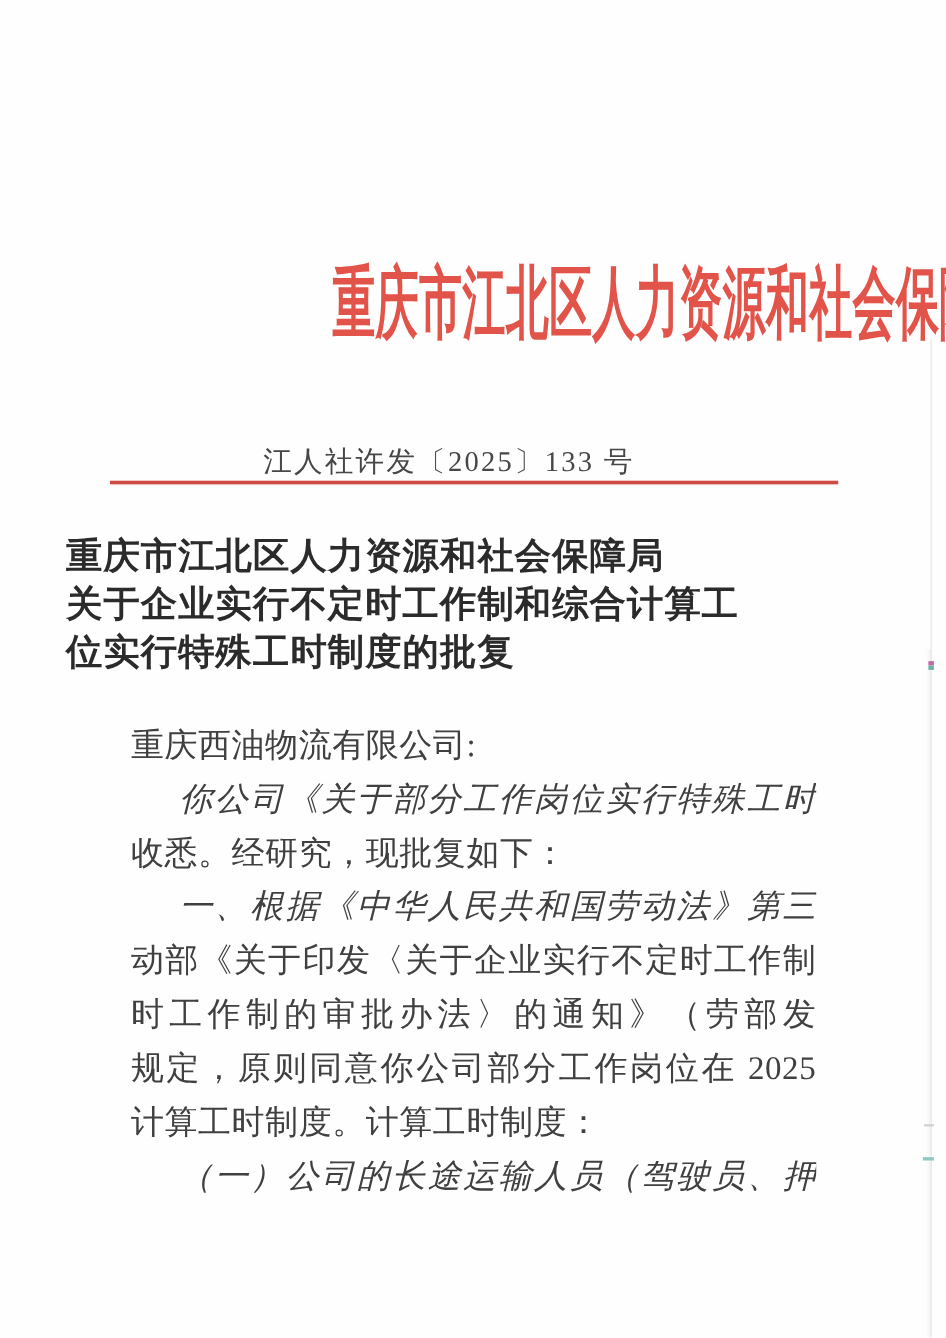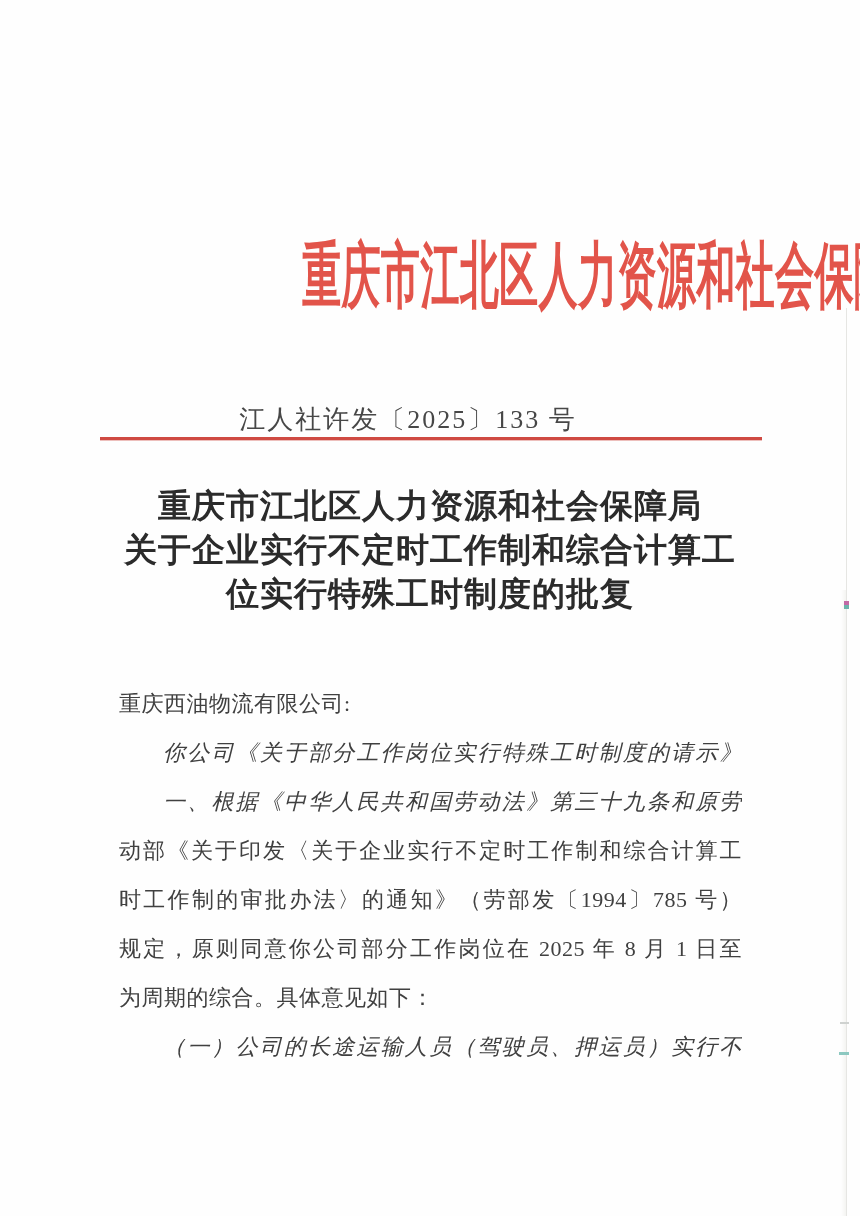--- a/index.html
+++ b/index.html
@@ -60,34 +60,33 @@
     height: 3px;
     background: var(--rule-red);
     box-shadow: 0 1px 0 rgba(207,74,66,0.35);
   }
   
   .doc-title {
     position: absolute;
     top: 484px;
     left: 60px;
     width: 740px;
-    text-align: center;
     font-weight: bold;
     color: var(--title-ink);
     font-size: 33px;
     line-height: 44px;
     letter-spacing: 1px;
   }
   
   .body-text {
     position: absolute;
-    top: 679px;
+    top: 653px;
     left: 119px;
     width: 623px;
-    font-size: 22px;
+    font-size: 30px;
     color: var(--body-ink);
     letter-spacing: 0.5px;
   }
   .bline {
     height: 49px;
     line-height: 49px;
     overflow: hidden;
     text-align: left;
     white-space: pre-wrap;
   }
@@ -149,25 +148,26 @@
 
   <div class="doc-title">
     <div>重庆市江北区人力资源和社会保障局</div>
     <div>关于企业实行不定时工作制和综合计算工</div>
     <div>位实行特殊工时制度的批复</div>
   </div>
 
   <div class="body-text">
       <div class="bline"><span>重庆西油物流有限公司:</span></div>
       <div class="bline indent just"><span>你公司《关于部分工作岗位实行特殊工时制度的请示》</span></div>
+      <div class="bline"><span>收悉。经研究，现批复如下：</span></div>
       <div class="bline indent just"><span>一、根据《中华人民共和国劳动法》第三十九条和原劳</span></div>
       <div class="bline just"><span>动部《关于印发〈关于企业实行不定时工作制和综合计算工</span></div>
       <div class="bline just"><span>时工作制的审批办法〉的通知》（劳部发〔1994〕785 号）</span></div>
       <div class="bline just"><span>规定，原则同意你公司部分工作岗位在 2025 年 8 月 1 日至</span></div>
-      <div class="bline"><span>为周期的综合。具体意见如下：</span></div>
+      <div class="bline"><span>计算工时制度。计算工时制度：</span></div>
       <div class="bline indent just"><span>（一）公司的长途运输人员（驾驶员、押运员）实行不</span></div>
     </div>
 
   <div class="scan-band"></div>
   <div class="scan-line"></div>
   <div class="scan-dot-magenta"></div>
   <div class="scan-dot-teal"></div>
   <div class="scan-tick-gray"></div>
   <div class="scan-tick-teal"></div>
 

